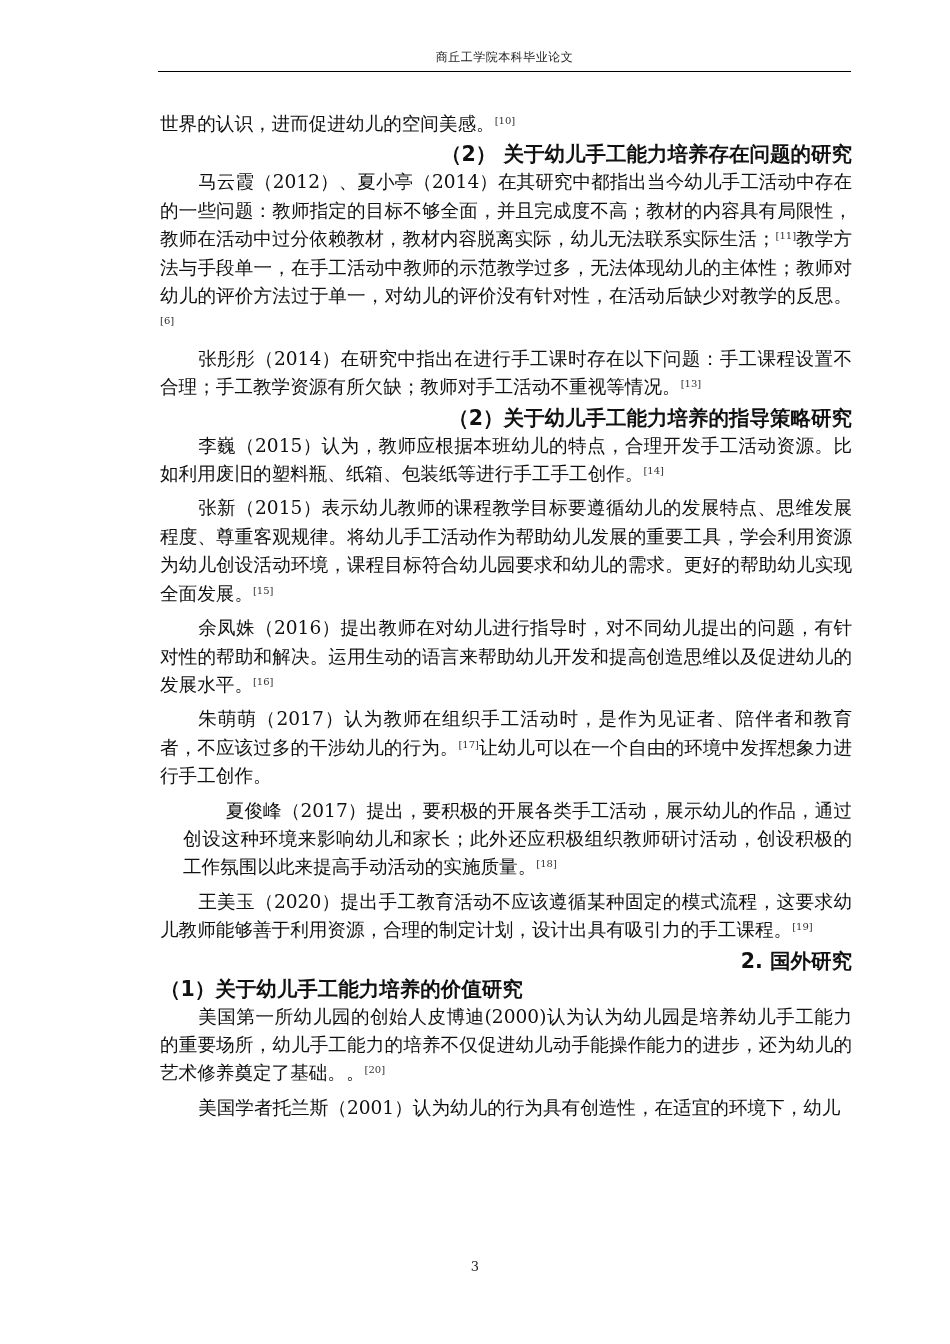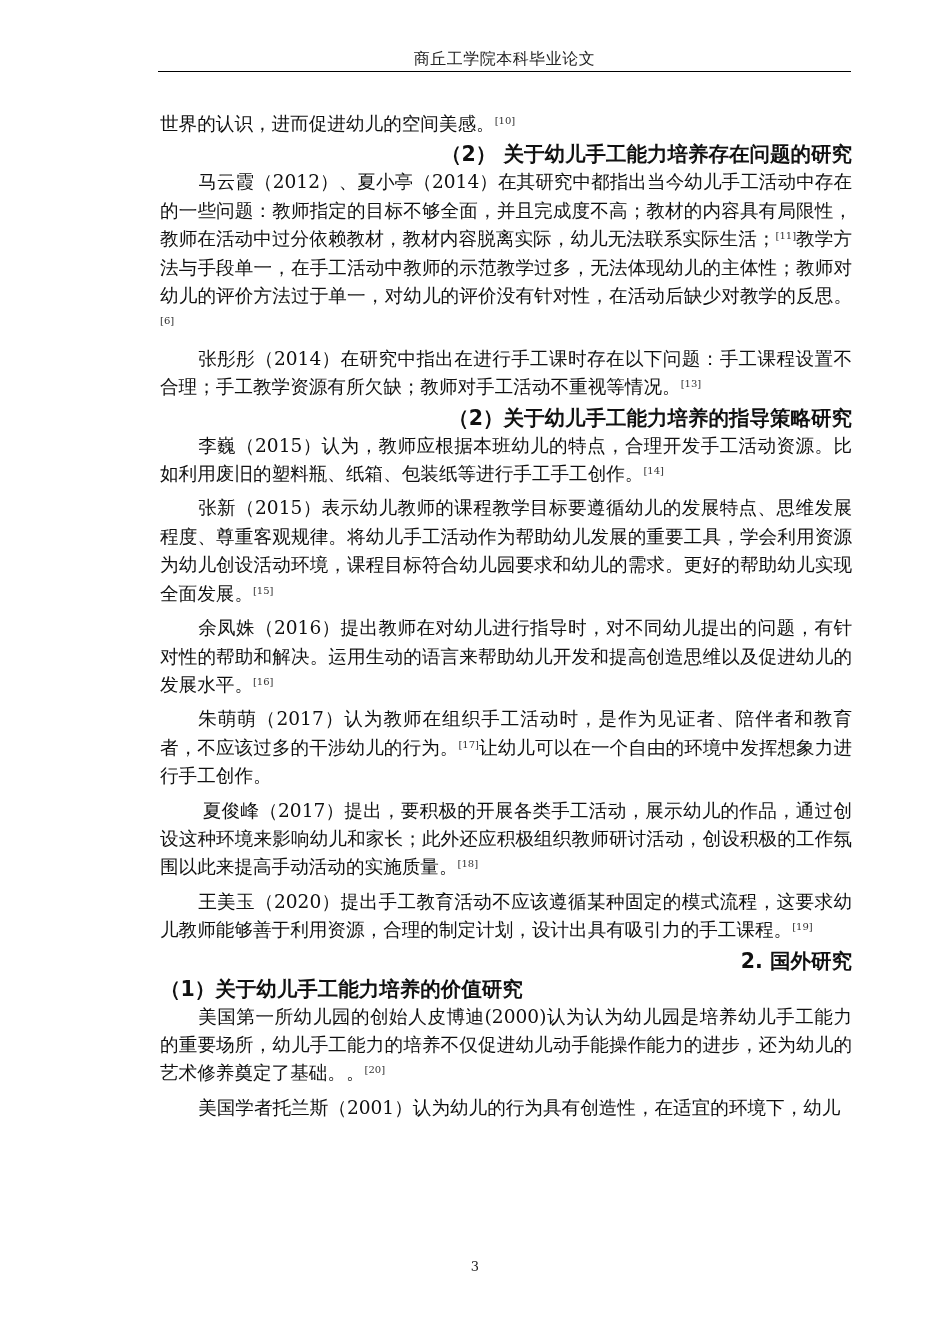--- a/index.html
+++ b/index.html
@@ -1,25 +1,25 @@
 <!DOCTYPE html>
 <html><head>
 <meta charset="utf-8">
 <style>
   html, body { margin:0; padding:0; background:#ffffff; }
   body { width:950px; height:1344px; position:relative; overflow:hidden; color:#111; }
   .page { position:absolute; left:0; top:0; width:950px; height:1344px; }
   .header { position:absolute; left:158px; width:693px; top:49px; text-align:center;
-    font-family:"DejaVu Serif","Liberation Serif",serif; font-size:16px; color:#222; letter-spacing:0.5px; }
+    font-family:"DejaVu Serif","Liberation Serif",serif; font-size:12px; color:#222; letter-spacing:0.5px; }
   .header-rule { position:absolute; left:158px; width:693px; top:71px; height:0; border-top:1.6px solid #000; }
   .content { position:absolute; left:160px; top:110px; width:692px;
     font-family:"DejaVu Serif","Liberation Serif",serif; font-size:18.6px; line-height:28.4px; color:#111; }
   .p { margin:0; text-align:justify; text-align-last:left; }
   .p.indent { text-indent:2.05em; }
-  .p.indent-extra { text-indent:2.3em; }
+  .p.indent-extra { text-indent:2.3em;margin-left:23px; }
   .p + .p { margin-top:6px; }
   .h { margin:0; font-family:"DejaVu Sans","Liberation Sans",sans-serif; font-weight:bold;
        font-size:20.5px; line-height:28px; }
   .h.top { margin-top:2px; }
   .h + .p { margin-top:0; }
   .p + .h { margin-top:2px;text-align:right; }
   sup.ref { font-size:10px; vertical-align:top; position:relative; top:-3px; color:#333; }
   .footer { position:absolute; left:0; width:950px; top:1259px; text-align:center;
     font-family:"DejaVu Serif","Liberation Serif",serif; font-size:13px; color:#222; }
 </style>

